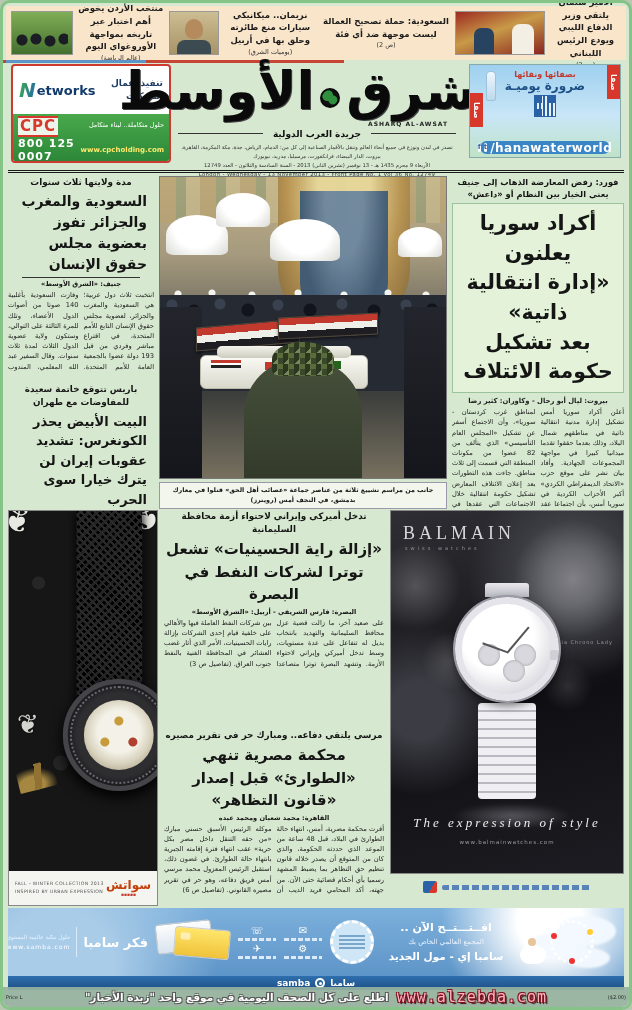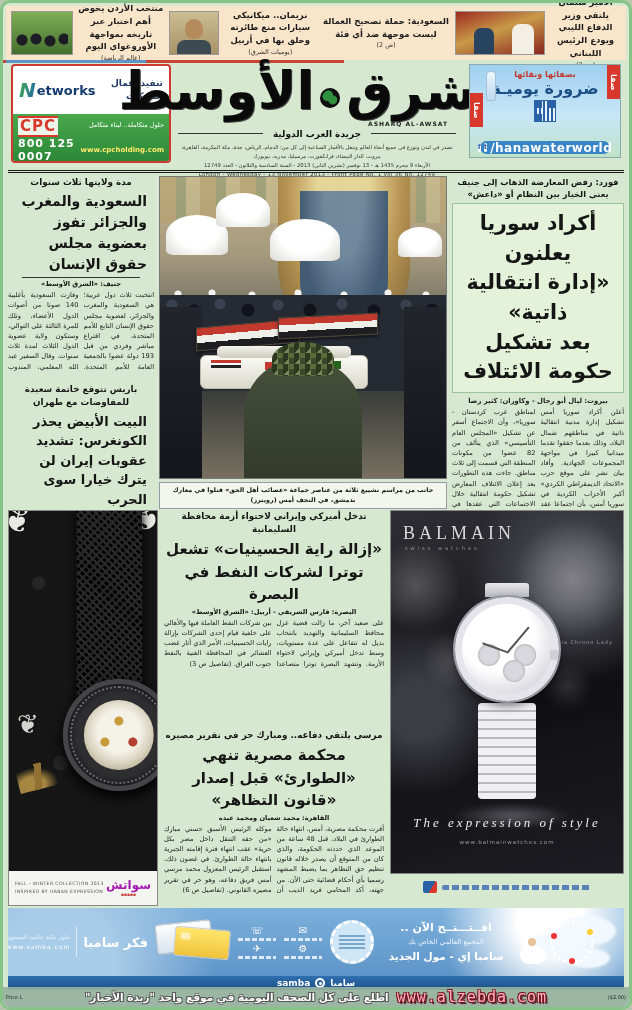--- a/index.html
+++ b/index.html
@@ -58,21 +58,21 @@
   .mast-sub-text{ font-size:9px; font-weight:bold; letter-spacing:4px; color:#111;}
   .edition{ margin-top:4px; font-size:5.3px; color:#333; line-height:1.7;}
   .edition .en{ direction:ltr; font-size:5.3px; letter-spacing:.4px;}
 
   .hana{ position:absolute; right:3px; top:0; width:152px; height:94px; border:1px solid #8aa;
     background:linear-gradient(#9fd0ef 0%,#c8e6f7 55%,#bfe3c8 100%); overflow:hidden;}
   .hana-tab{ position:absolute; top:0; width:13px; height:34px; background:#d8372b; color:#fff;
     font-size:8px; font-weight:bold; writing-mode:vertical-rl; text-align:center; line-height:13px;}
   .hana-tab.r{ right:0;} .hana-tab.l{ left:0; top:28px;}
   .hana-l1{ margin-top:5px; text-align:center; font-size:8px; font-weight:bold; color:#c23a2e;}
-  .hana-l2{ text-align:center; font-size:16px; font-weight:bold; color:#1d4f86;}
+  .hana-l2{ text-align:center; font-size:12px; font-weight:bold; color:#1d4f86;}
   .hana-qr{ width:22px; height:22px; margin:2px auto 0; background:
      linear-gradient(#2a62a8,#2a62a8) 0 0/7px 7px no-repeat,
      linear-gradient(#2a62a8,#2a62a8) 100% 0/7px 7px no-repeat,
      linear-gradient(#2a62a8,#2a62a8) 0 100%/7px 7px no-repeat,
      repeating-linear-gradient(90deg,#2a62a8 0 2px,#e8f2fa 2px 4px),
      repeating-linear-gradient(#2a62a8 0 2px,#e8f2fa 2px 4px); background-color:#e8f2fa; border:1px solid #2a62a8;}
   .hana-bottle{ position:absolute; left:16px; top:6px; width:10px; height:30px; background:linear-gradient(#eef8ff,#bcd9ec); border-radius:4px 4px 2px 2px; border:1px solid #9fc2da;}
   .hana-social{ position:absolute; bottom:3px; left:10px; right:10px; height:13px; background:#3a85c6; border-radius:7px;
     display:flex; align-items:center; justify-content:center; gap:3px; direction:ltr;}
   .soc{ width:9px; height:9px; border-radius:2px; background:#fff; color:#2a62a8; font-size:7px; font-weight:bold; line-height:9px; text-align:center;}
@@ -205,21 +205,21 @@
     background-image:radial-gradient(circle at 50% 30%, #c79a3a 0 4px, transparent 5px),
       radial-gradient(circle at 30% 60%, #c79a3a 0 4px, transparent 5px),
       radial-gradient(circle at 70% 60%, #b1412e 0 4px, transparent 5px),
       radial-gradient(circle at 50% 45%, #f4f2e8 0 40%, #d8d2be 62%, #8f8467 100%);}
   .sw-case:after{ content:""; position:absolute; inset:2px; border-radius:50%; border:2px dotted #6a6a70;}
   .sw-sandal{ position:absolute; left:8px; top:252px; width:44px; height:26px;
     background:linear-gradient(100deg,transparent 40%, #b08a3a 40% 55%, transparent 55%), radial-gradient(ellipse at 30% 80%, #caa44c 0 30%, transparent 60%); opacity:.8; transform:rotate(-14deg);}
   .sw-foot{ height:34px; background:#f4f4f0; display:flex; align-items:center; justify-content:space-between; padding:2px 6px; direction:ltr;}
   .sw-en{ font-size:4.6px; color:#555; letter-spacing:.4px; line-height:1.7;}
   .sw-ar{ text-align:center;}
-  .sw-ar .b{ font-size:12px; font-weight:bold; color:#a21caf; display:block; line-height:1.1;}
+  .sw-ar .b{ font-size:12px; font-weight:bold; color:#c2410c; display:block; line-height:1.1;}
   .sw-ar .r{ font-size:4.5px; color:#c23a2e; display:block;}
 
   
   .samba{ position:absolute; top:905px; right:5px; left:5px; height:68px; overflow:hidden;
     background:radial-gradient(circle at 88% 20%, #ffffff 0 6%, transparent 20%),
                radial-gradient(circle at 8% 85%, #a9cce8 0 10%, transparent 28%),
                linear-gradient(#7cb0dc,#5e95c8);
     display:flex; align-items:center; gap:8px; padding:4px 8px;}
   .smb-illu{ width:98px; height:100%; position:relative; flex:none;}
   .smb-cloud{ position:absolute; background:#f3f9ff; border-radius:50%; filter:blur(1px); opacity:.95;}

